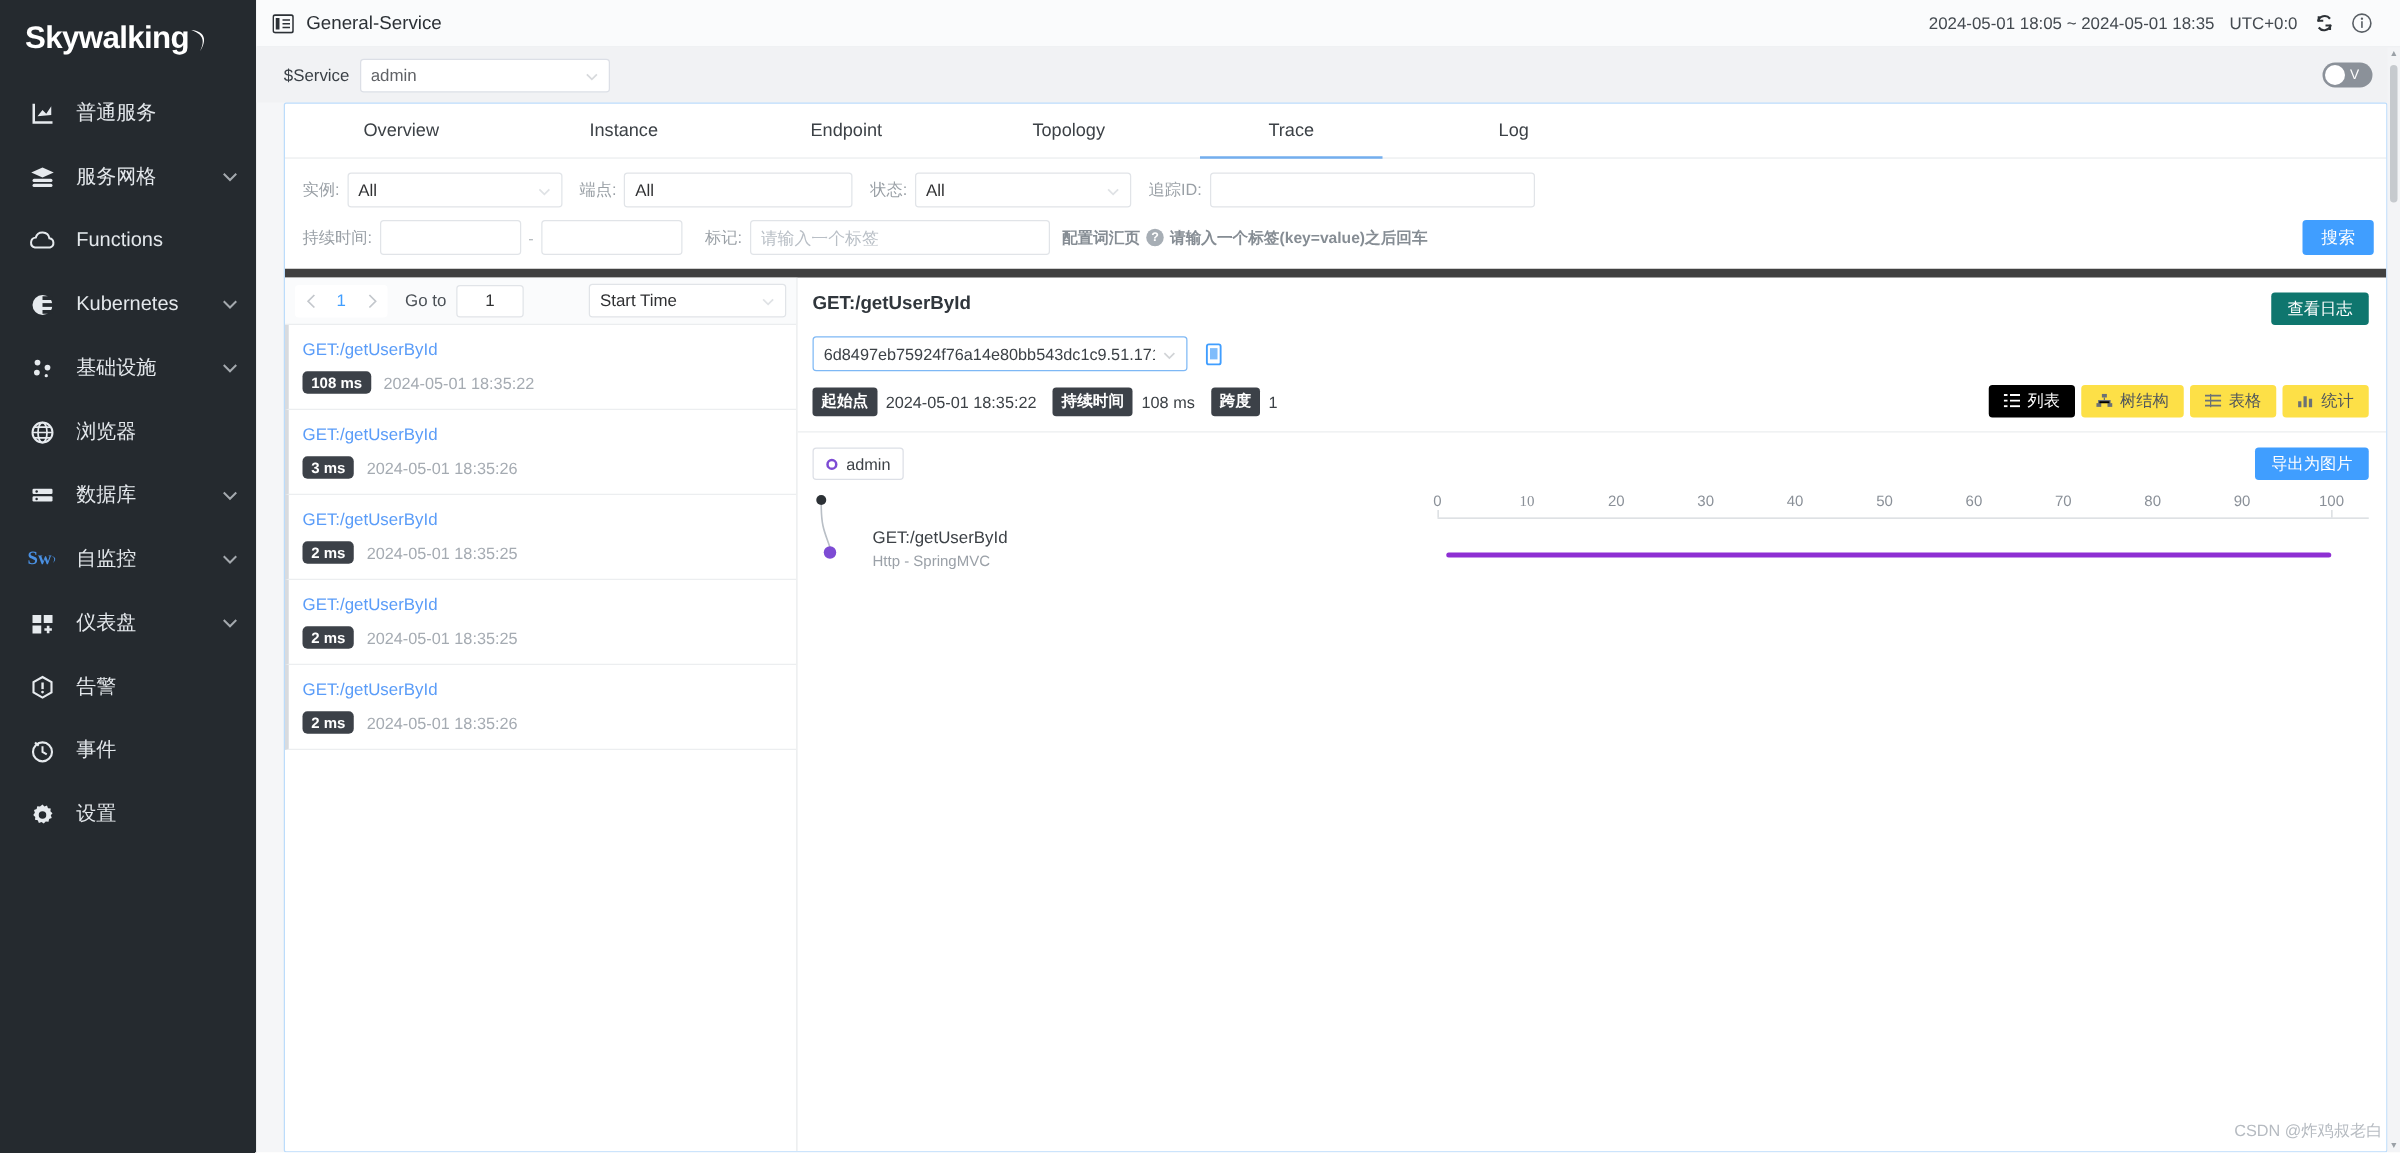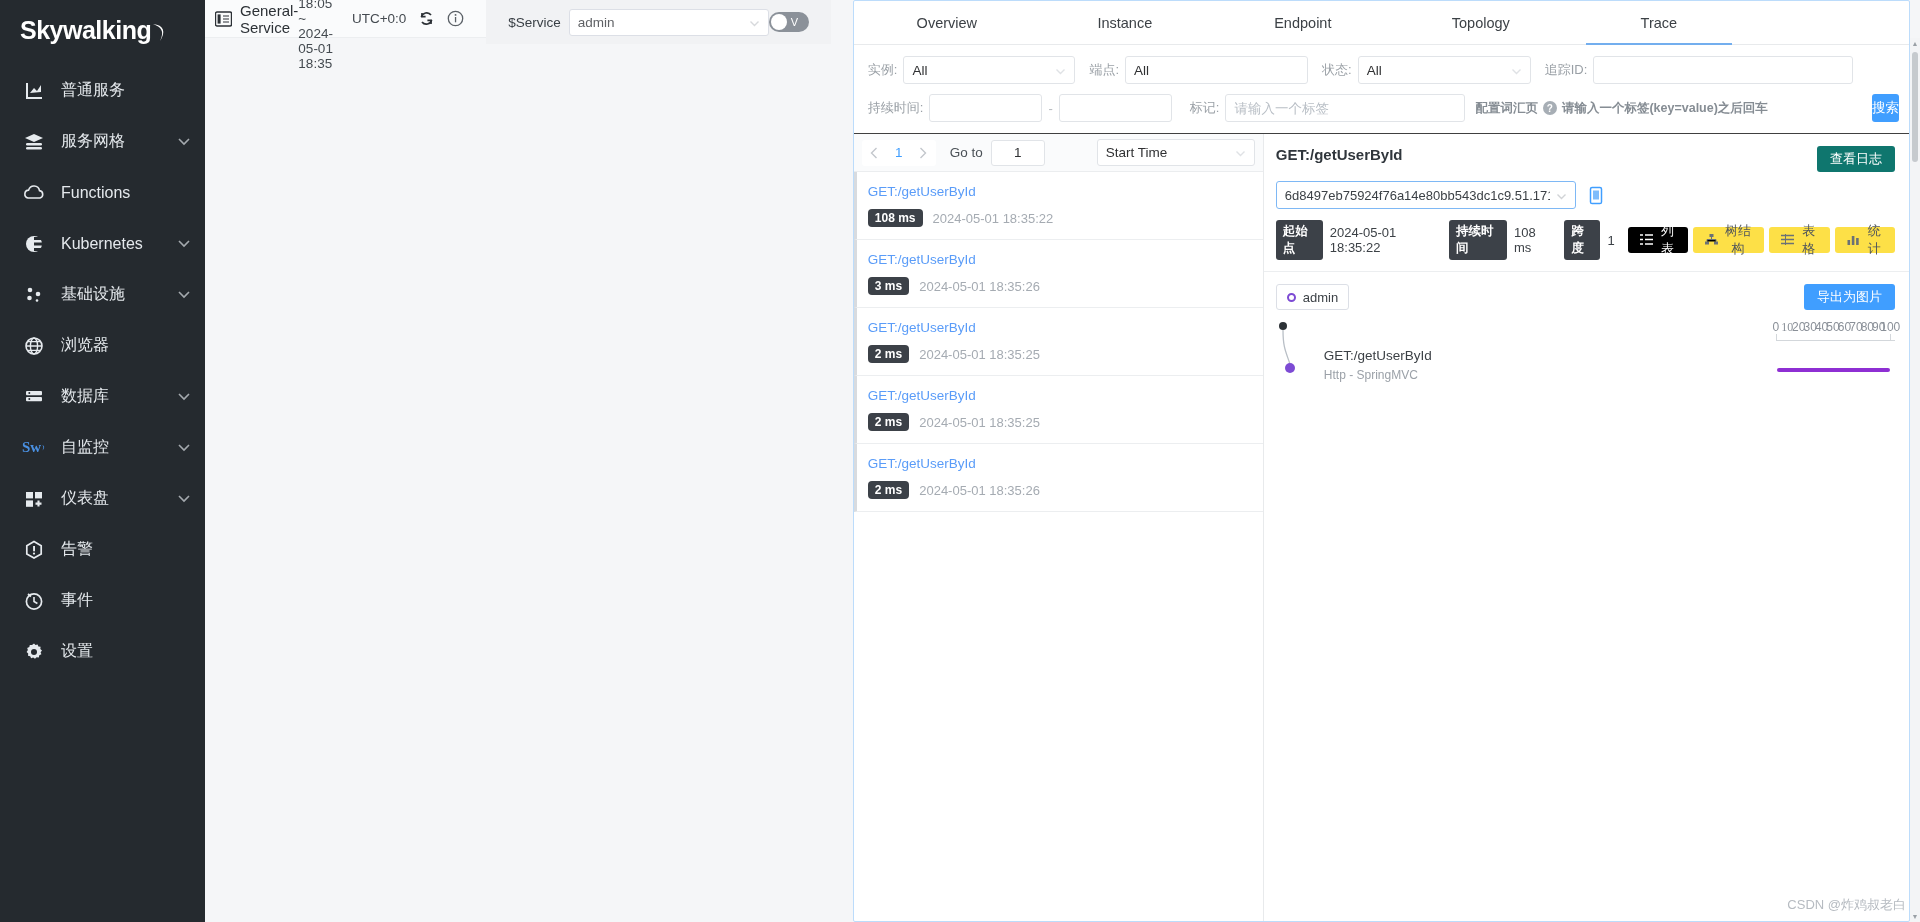--- a/index.html
+++ b/index.html
@@ -47,21 +47,21 @@
     display: flex; align-items: center; justify-content: center;
   }
   .sw-mark {
     color: #4a90e2; font-size: 15px; font-weight: bold;
     font-family: "Liberation Serif", serif;
   }
 
   
   .main {
     flex: 1 1 auto; height: 922px; position: relative;
-    background: #f5f6f8; display: flex; 
+    background: #f5f6f8; display: flex; flex-direction: column;
     overflow: hidden;
   }
   .topbar {
     height: 38px; background: #fafbfc; border-bottom: 1px solid #eceef0;
     display: flex; align-items: center; padding: 0 22px 0 10px;
     flex: 0 0 38px;
   }
   .topbar-collapse {
     width: 22px; height: 22px; display: flex; align-items: center;
     justify-content: center; cursor: pointer; margin-right: 8px;
@@ -114,21 +114,21 @@
     justify-content: center; font-size: 14.5px; color: #3c4146;
     cursor: pointer; position: relative;
   }
   .tab.active { color: #3c4146; }
   .tab.active::after {
     content: ""; position: absolute; bottom: -1px; left: 16px; right: 16px;
     height: 2.5px; background: #73aeee;
   }
 
   .filters {
-    padding: 10px 10px 10px 14px; border-bottom: 1px solid #404040;
+    padding: 10px 10px 10px 14px; border-bottom: 7px solid #404040;
     flex: 0 0 auto; background: #fff;
   }
   .frow { display: flex; align-items: center; height: 30px; }
   .frow + .frow { margin-top: 8px; }
   .flabel {
     font-size: 13px; color: #9aa0a6; margin-right: 6px; white-space: nowrap;
   }
   .fsel {
     width: 172px; height: 28px; border: 1px solid #e1e4e8; border-radius: 3px;
     background: #fff; display: flex; align-items: center; padding: 0 8px;
@@ -145,21 +145,21 @@
     display: flex; align-items: center; font-size: 12.5px;
     color: #868d94; font-weight: bold; margin-left: 10px;
   }
   .qmark {
     width: 14px; height: 14px; border-radius: 50%; background: #a7aeb5;
     color: #fff; font-size: 10px; display: inline-flex; align-items: center;
     justify-content: center; margin: 0 5px; font-weight: bold; cursor: pointer;
   }
   .btn-search {
     margin-left: auto; background: #409eff; color: #fff; border: none;
-    height: 28px; padding: 0 0; border-radius: 3px; font-size: 13.5px;
+    height: 28px; padding: 0 15px; border-radius: 3px; font-size: 13.5px;
     cursor: pointer; font-family: inherit;
   }
 
   
   .split { display: flex; flex: 1 1 auto; overflow: hidden; }
   .left-pane {
     width: 410px; flex: 0 0 410px; border-right: 1px solid #e8eaec;
     display: flex; flex-direction: column;
   }
   .pager {
@@ -532,20 +532,23 @@
           <span>Instance</span>
         </div>
       <div class="tab">
           <span>Endpoint</span>
         </div>
       <div class="tab">
           <span>Topology</span>
         </div>
       <div class="tab active">
           <span>Trace</span>
+        </div>
+      <div class="tab">
+          <span>Log</span>
         </div>
     </div>
 
     <div class="filters">
       <div class="frow">
         <span class="flabel">实例:</span>
         <div class="fsel">
           <span class="sel-val" style="flex:1 1 auto">All</span>
           <span class="caret">
             <svg width="11" height="11" viewBox="0 0 11 11">

